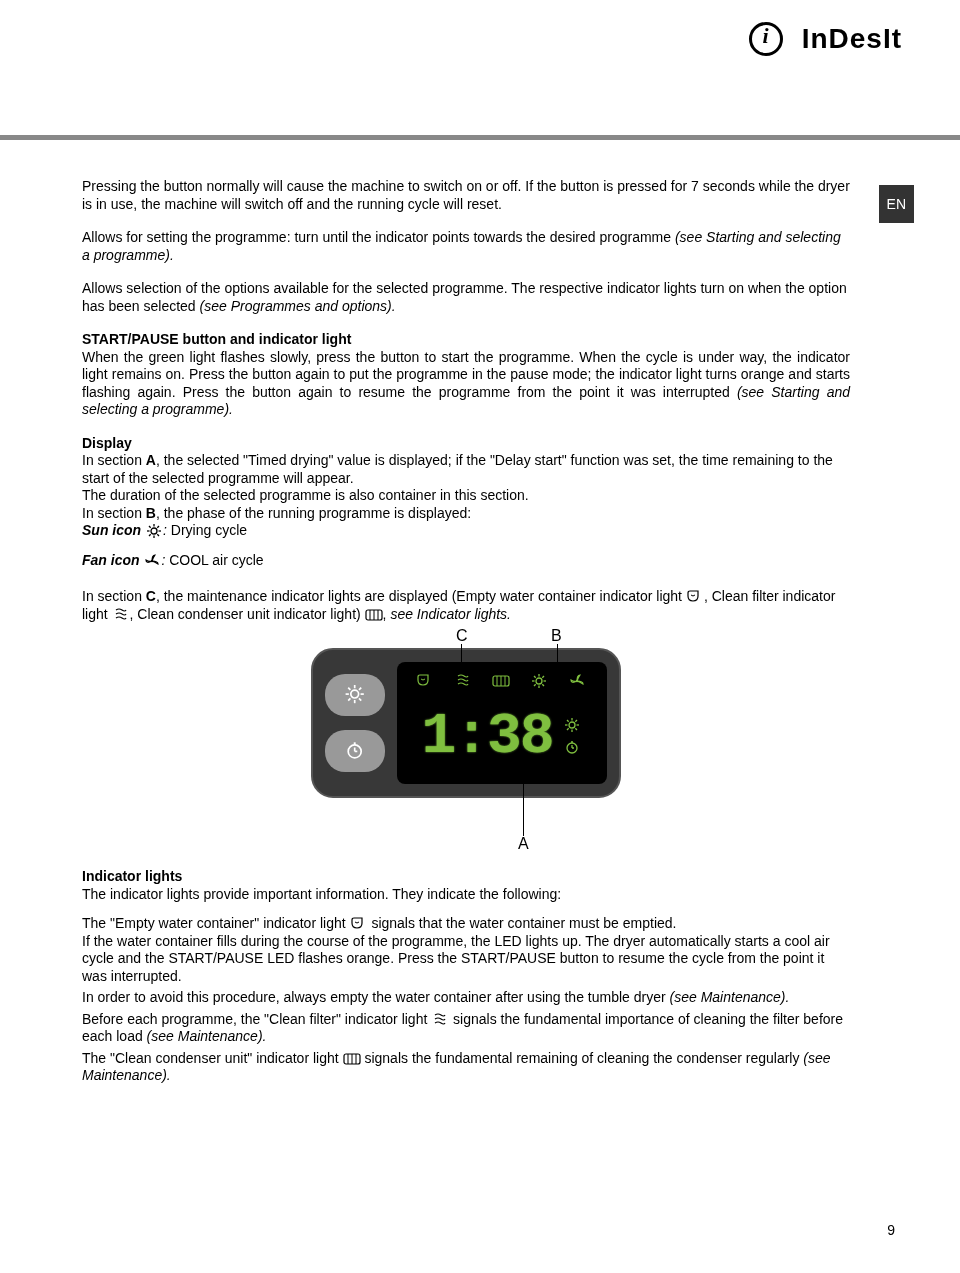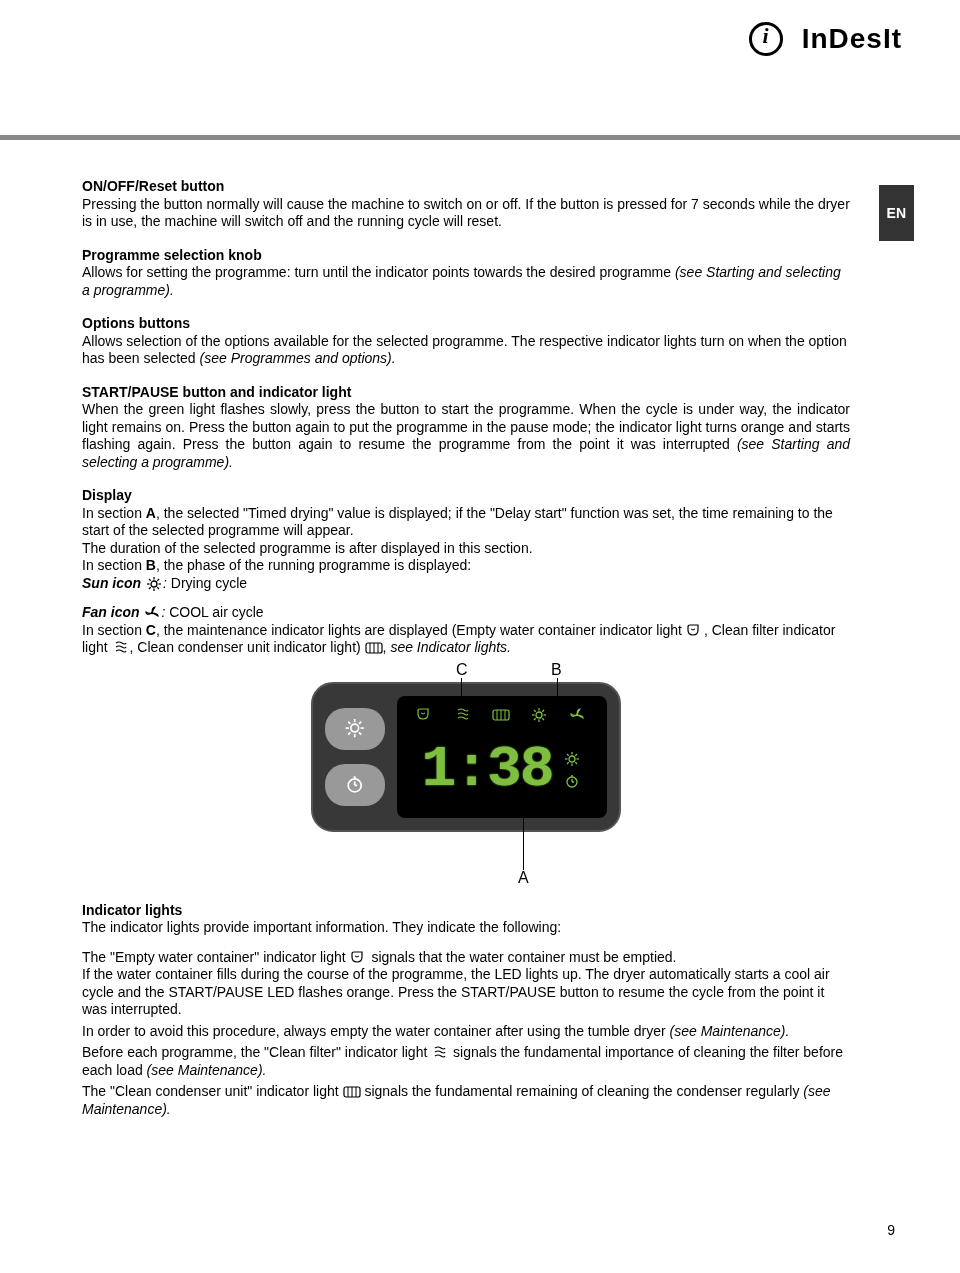--- a/index.html
+++ b/index.html
@@ -53,22 +53,22 @@
     font-weight: 900;
     letter-spacing: 1px;
   }
   .lang-badge {
     position: absolute;
     top: 185px;
     right: 46px;
     background: #333;
     color: #fff;
     font-size: 14px;
-    font-weight: bold;
-    padding: 20px 8px;
+    font-weight: normal;
+    padding: 11px 8px;
   }
   .content {
     position: absolute;
     top: 178px;
     left: 82px;
     width: 768px;
     font-size: 14px;
     line-height: 1.25;
   }
   .section { margin-bottom: 16px; }
@@ -188,65 +188,62 @@
   <span class="logo-text">InDesIt</span>
 </div>
 
 <div class="header-divider"></div>
 
 <div class="lang-badge">EN</div>
 
 <div class="content">
 
   <div class="section">
-    <div class="heading">ON/OFF/Reset button</div>
     <div>Pressing the button normally will cause the machine to switch on or off. If the button is pressed for 7 seconds while the dryer is in use, the machine will switch off and the running cycle will reset.</div>
   </div>
 
   <div class="section">
-    <div class="heading">Programme selection knob</div>
     <div>
       <span>Allows for setting the programme: turn until the indicator points towards the desired programme </span><span class="italic">(see Starting and selecting a programme).</span>
     </div>
   </div>
 
   <div class="section">
-    <div class="heading">Options buttons</div>
     <div>
       <span>Allows selection of the options available for the selected programme. The respective indicator lights turn on when the option has been selected </span><span class="italic">(see Programmes and options).</span>
     </div>
   </div>
 
   <div class="section">
     <div class="heading">START/PAUSE button and indicator light</div>
     <div style="text-align:justify">
       <span>When the green light flashes slowly, press the button to start the programme. When the cycle is under way, the indicator light remains on. Press the button again to put the programme in the pause mode; the indicator light turns orange and starts flashing again. Press the button again to resume the programme from the point it was interrupted </span><span class="italic">(see Starting and selecting a programme).</span>
     </div>
   </div>
 
   <div class="section">
     <div class="heading">Display</div>
     <div>
       <span>In section </span><span class="heading">A</span><span>, the selected "Timed drying" value is displayed; if the "Delay start" function was set, the time remaining to the start of the selected programme will appear.</span>
     </div>
-    <div>The duration of the selected programme is after displayed in this section.</div>
+    <div>The duration of the selected programme is also container in this section.</div>
     <div>
       <span>In section </span><span class="heading">B</span><span>, the phase of the running programme is displayed:</span>
     </div>
     <div style="">
       <span class="italic heading">Sun icon </span><svg class="inline-icon">
           <use href="#ico-sun"></use>
         </svg><span class="italic">: </span><span>Drying cycle</span>
     </div>
     <div style="margin-top:12px">
       <span class="italic heading">Fan icon </span><svg class="inline-icon">
           <use href="#ico-fan"></use>
         </svg><span class="italic">: </span><span>COOL air cycle</span>
     </div>
-    <div style="margin-top:0">
+    <div style="margin-top:19px">
       <span>In section </span><span class="heading">C</span><span>, the maintenance indicator lights are displayed (Empty water container indicator light </span><svg class="inline-icon">
           <use href="#ico-water"></use>
         </svg><span>, Clean filter indicator light </span><svg class="inline-icon">
           <use href="#ico-filter"></use>
         </svg><span>, Clean condenser unit indicator light) </span><svg class="inline-icon">
           <use href="#ico-condenser"></use>
         </svg><span>, </span><span class="italic">see Indicator lights.</span>
     </div>
   </div>
 

